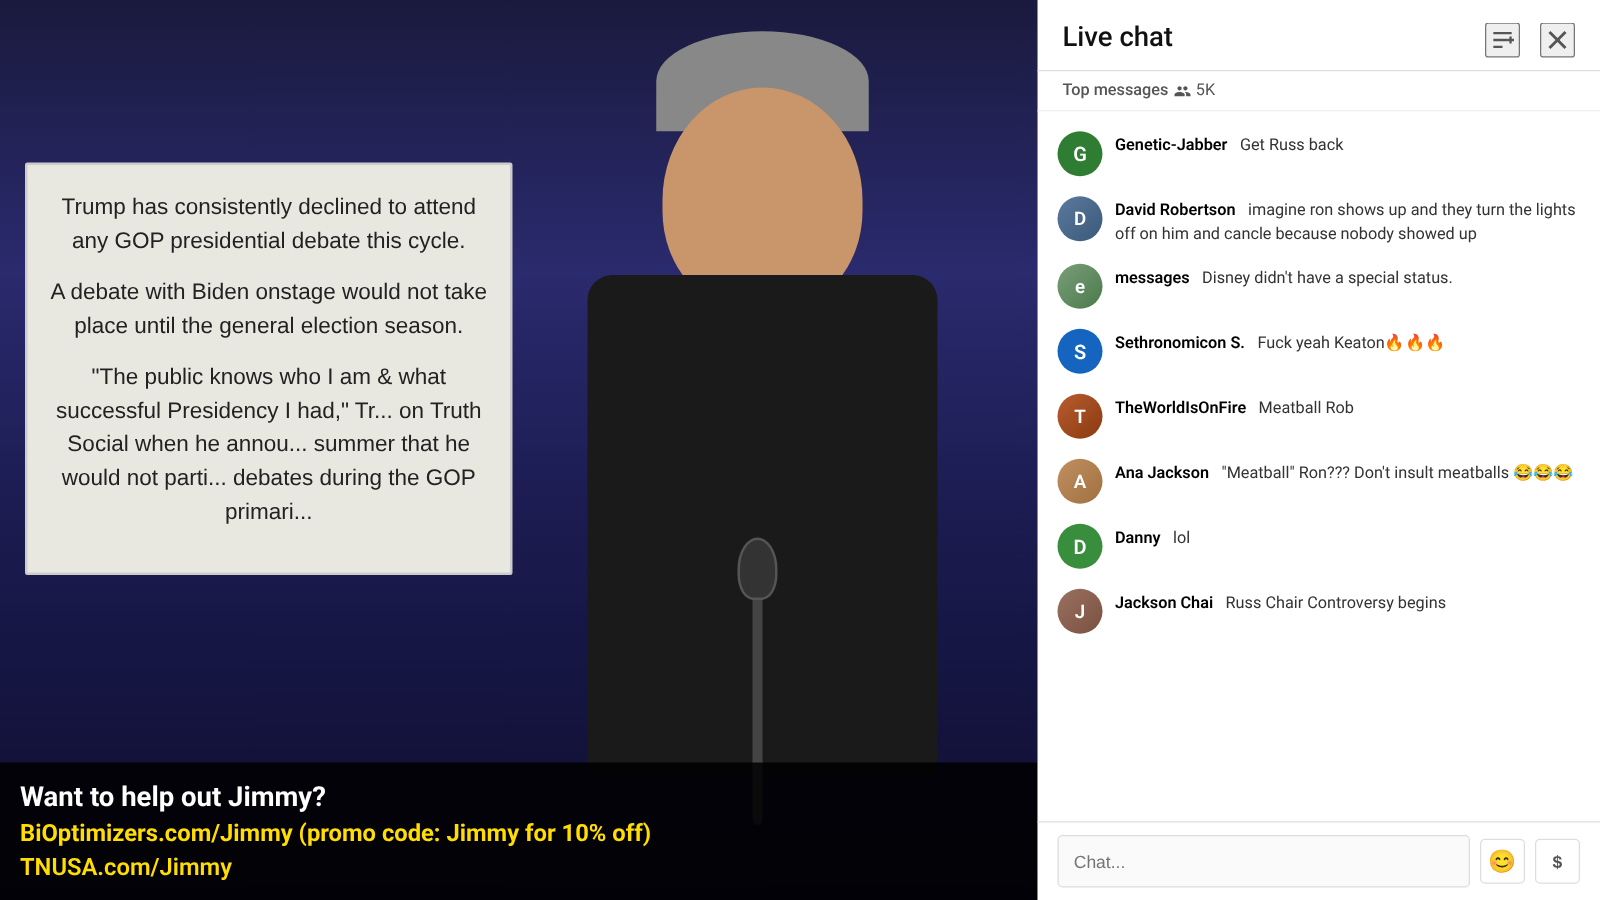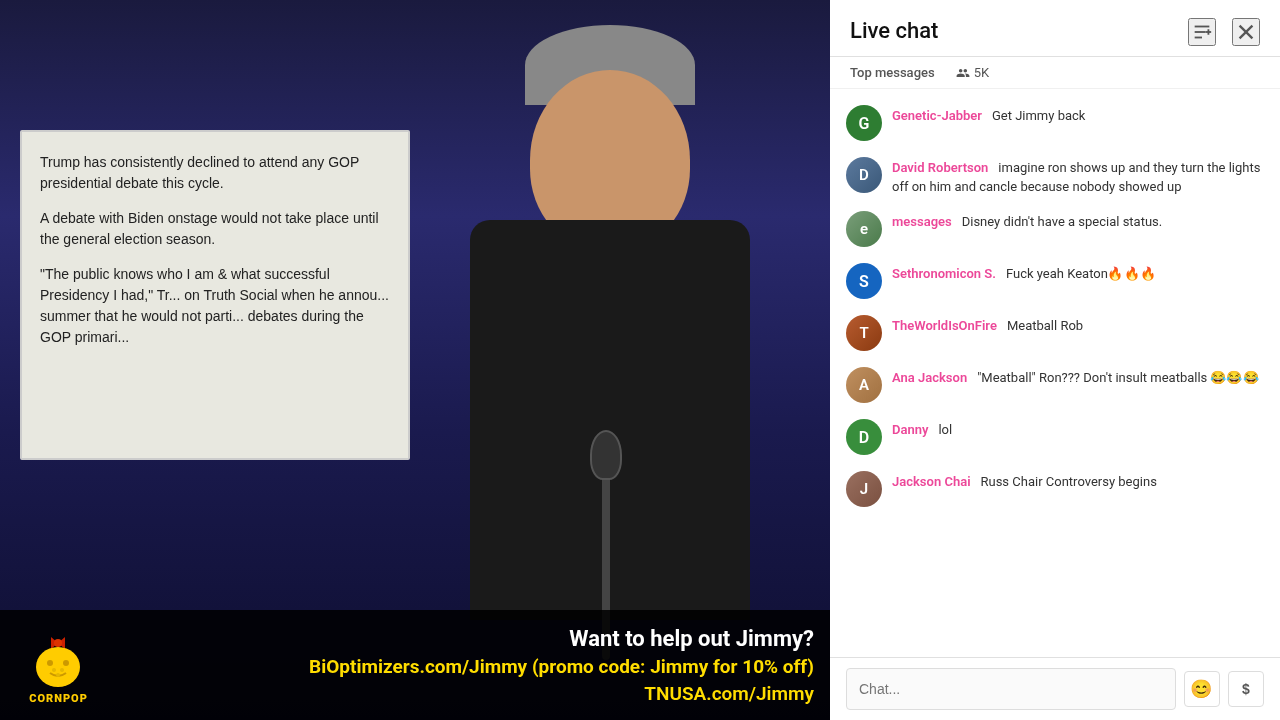--- a/index.html
+++ b/index.html
@@ -42,24 +42,25 @@
       left: 20px;
       width: 390px;
       height: 330px;
       background: #e8e8e0;
       border: 2px solid #ccc;
       padding: 20px 18px;
       border-radius: 2px;
     }
 
     .slide-text {
-      font-size: 14px;
+      font-size: 18px;
       color: #222;
       line-height: 1.5;
       font-family: Arial, sans-serif;
+      text-align: center;
     }
 
     .slide-text p { margin-bottom: 14px; }
 
     
     .mic-stand {
       position: absolute;
       bottom: 60px;
       right: 220px;
       width: 8px;
@@ -106,21 +107,20 @@
       color: #ffcc00;
       letter-spacing: 1px;
       margin-top: 2px;
     }
 
     .banner-text-area {
       flex: 1;
       display: flex;
       flex-direction: column;
       gap: 4px;
-      text-align: right;
     }
 
     .banner-line1 {
       font-size: 22px;
       font-weight: 700;
       color: #fff;
     }
 
     .banner-line2 {
       font-size: 19px;
@@ -173,21 +173,21 @@
       align-items: center;
       justify-content: center;
       color: #444;
       font-size: 18px;
     }
 
     #chat-subheader {
       padding: 8px 20px;
       display: flex;
       align-items: center;
-      gap: 21px;
+      gap: 4px;
       border-bottom: 1px solid #f0f0f0;
     }
 
     .top-messages-label {
       font-size: 13px;
       color: #555;
       font-weight: 500;
     }
 
     .viewers-count {
@@ -234,21 +234,21 @@
     }
 
     .message-content {
       flex: 1;
       min-width: 0;
     }
 
     .message-username {
       font-size: 13px;
       font-weight: 600;
-      color: #ec4899;
+      color: #000000;
       display: inline;
       text-align: center;
     }
 
     .message-text {
       font-size: 13px;
       color: #333;
       display: inline;
       margin-left: 6px;
       word-wrap: break-word;
@@ -392,40 +392,20 @@
       <div class="person-hair"></div>
       <div class="person-head"></div>
       <div class="person-body"></div>
     </div>
 
     <div class="mic-stand"></div>
     <div class="mic-head"></div>
   </div>
 
   <div id="lower-third">
-    <div class="logo-area">
-
-      <svg class="cornpop-logo" viewBox="0 0 65 65">
-
-        <polygon points="25,12 32,18 25,24" fill="#cc2200"></polygon>
-        <polygon points="39,12 32,18 39,24" fill="#cc2200"></polygon>
-        <circle cx="32" cy="18" r="4" fill="#dd3300"></circle>
-
-        <ellipse cx="32" cy="42" rx="22" ry="20" fill="#ffcc00"></ellipse>
-
-        <circle cx="24" cy="38" r="3" fill="#cc9900"></circle>
-        <circle cx="40" cy="38" r="3" fill="#cc9900"></circle>
-        <path d="M24,48 Q32,54 40,48" stroke="#cc9900" stroke-width="2" fill="none"></path>
-
-        <circle cx="28" cy="45" r="2" fill="#e6b800"></circle>
-        <circle cx="36" cy="45" r="2" fill="#e6b800"></circle>
-        <circle cx="32" cy="50" r="2" fill="#e6b800"></circle>
-      </svg>
-      <span class="logo-text">CORNPOP</span>
-    </div>
     <div class="banner-text-area">
       <div class="banner-line1">Want to help out Jimmy?</div>
       <div class="banner-line2">BiOptimizers.com/Jimmy (promo code: Jimmy for 10% off)</div>
       <div class="banner-line3">TNUSA.com/Jimmy</div>
     </div>
   </div>
 </div>
 
 <div id="chat-panel">
 
@@ -461,21 +441,21 @@
       <span>5K</span>
     </div>
   </div>
 
   <div id="chat-messages">
 
     <div class="chat-message">
       <div class="avatar av-green">G</div>
       <div class="message-content">
         <span class="message-username">Genetic-Jabber</span>
-        <span class="message-text">Get Jimmy back</span>
+        <span class="message-text">Get Russ back</span>
       </div>
     </div>
 
     <div class="chat-message">
       <div class="avatar-img" style="background: linear-gradient(135deg, #5c7a9e, #3a5878); display:flex; align-items:center; justify-content:center; color:#fff; font-size:15px; font-weight:600;">D</div>
       <div class="message-content">
         <span class="message-username">David Robertson</span>
         <span class="message-text">imagine ron shows up and they turn the lights off on him and cancle because nobody showed up</span>
       </div>
     </div>

